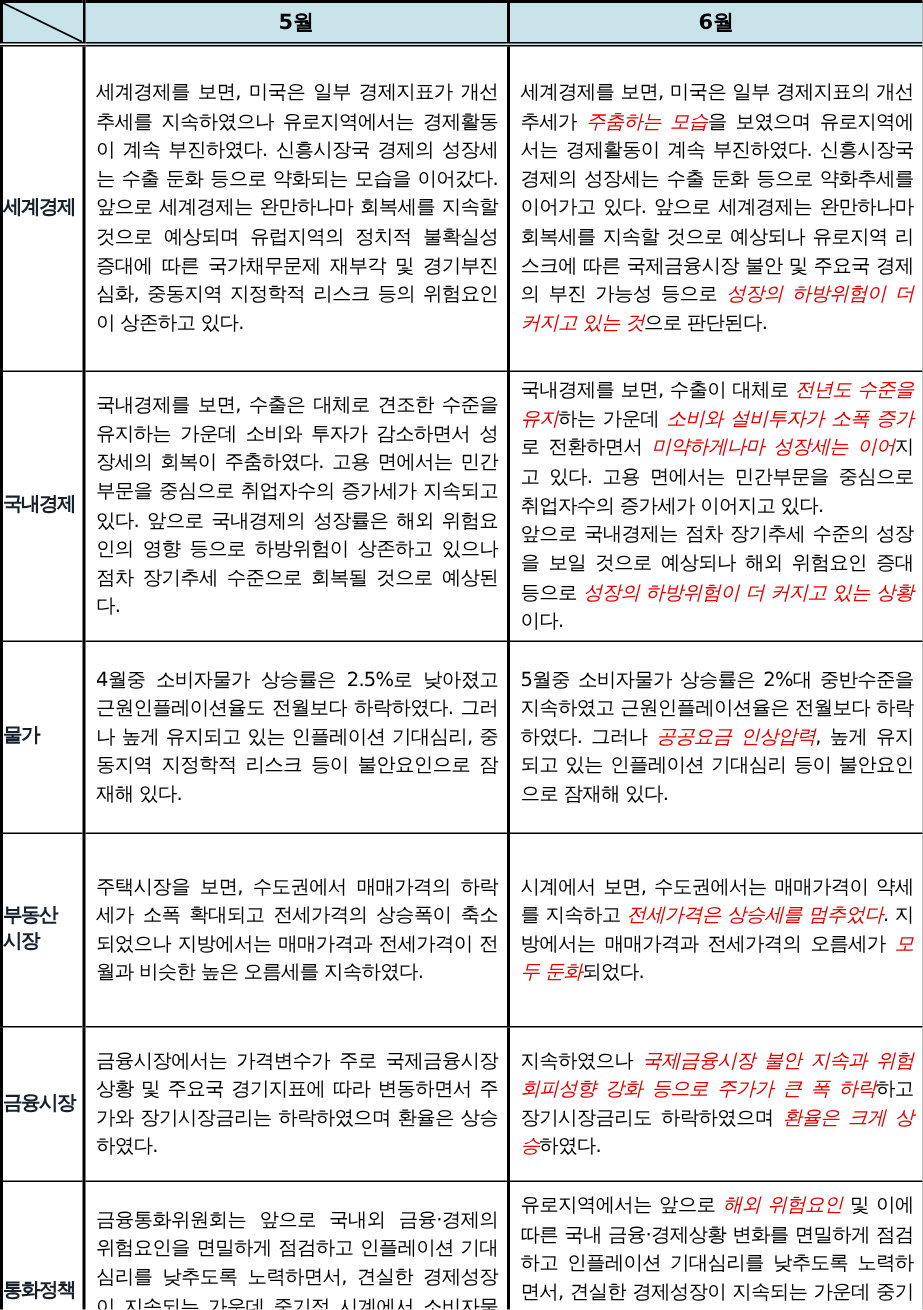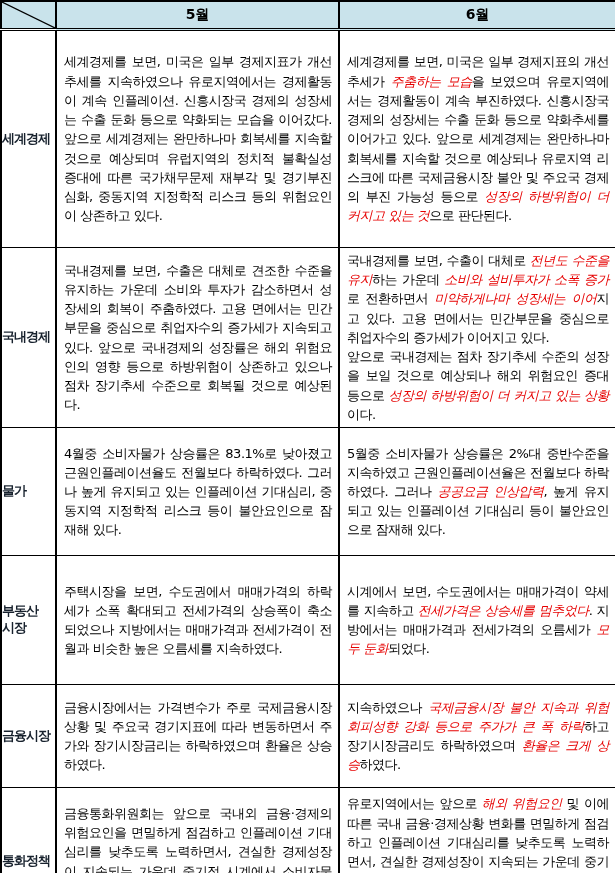--- a/index.html
+++ b/index.html
@@ -92,34 +92,34 @@
             <line x1="0" y1="0" x2="55" y2="26" stroke="#000000" stroke-width="1.2"></line>
           </svg>
         </th>
         <th>5월</th>
         <th>6월</th>
       </tr>
     </thead>
     <tbody>
   <tr>
     <th class="row-label">세계경제</th>
-    <td class="cell cell-may"><span>세계경제를 보면, 미국은 일부 경제지표가 개선추세를 지속하였으나 유로지역에서는 경제활동이 계속 인플레이션. 신흥시장국 경제의 성장세는 수출 둔화 등으로 약화되는 모습을 이어갔다. 앞으로 세계경제는 완만하나마 회복세를 지속할 것으로 예상되며 유럽지역의 정치적 불확실성 증대에 따른 국가채무문제 재부각 및 경기부진 심화, 중동지역 지정학적 리스크 등의 위험요인이 상존하고 있다.</span></td>
+    <td class="cell cell-may"><span>세계경제를 보면, 미국은 일부 경제지표가 개선추세를 지속하였으나 유로지역에서는 경제활동이 계속 부진하였다. 신흥시장국 경제의 성장세는 수출 둔화 등으로 약화되는 모습을 이어갔다. 앞으로 세계경제는 완만하나마 회복세를 지속할 것으로 예상되며 유럽지역의 정치적 불확실성 증대에 따른 국가채무문제 재부각 및 경기부진 심화, 중동지역 지정학적 리스크 등의 위험요인이 상존하고 있다.</span></td>
     <td class="cell cell-jun"><span>세계경제를 보면, 미국은 일부 경제지표의 개선추세가 </span><span class="red">주춤하는 모습</span><span>을 보였으며 유로지역에서는 경제활동이 계속 부진하였다. 신흥시장국 경제의 성장세는 수출 둔화 등으로 약화추세를 이어가고 있다. 앞으로 세계경제는 완만하나마 회복세를 지속할 것으로 예상되나 유로지역 리스크에 따른 국제금융시장 불안 및 주요국 경제의 부진 가능성 등으로 </span><span class="red">성장의 하방위험이 더 커지고 있는 것</span><span>으로 판단된다.</span></td>
   </tr>
 
   <tr>
     <th class="row-label">국내경제</th>
     <td class="cell cell-may"><span>국내경제를 보면, 수출은 대체로 견조한 수준을 유지하는 가운데 소비와 투자가 감소하면서 성장세의 회복이 주춤하였다. 고용 면에서는 민간부문을 중심으로 취업자수의 증가세가 지속되고 있다. 앞으로 국내경제의 성장률은 해외 위험요인의 영향 등으로 하방위험이 상존하고 있으나 점차 장기추세 수준으로 회복될 것으로 예상된다.</span></td>
     <td class="cell cell-jun"><span>국내경제를 보면, 수출이 대체로 </span><span class="red">전년도 수준을 유지</span><span>하는 가운데 </span><span class="red">소비와 설비투자가 소폭 증가</span><span>로 전환하면서 </span><span class="red">미약하게나마 성장세는 이어</span><span>지고 있다. 고용 면에서는 민간부문을 중심으로 취업자수의 증가세가 이어지고 있다.
 앞으로 국내경제는 점차 장기추세 수준의 성장을 보일 것으로 예상되나 해외 위험요인 증대 등으로 </span><span class="red">성장의 하방위험이 더 커지고 있는 상황</span><span>이다.</span></td>
   </tr>
 
   <tr>
     <th class="row-label">물가</th>
-    <td class="cell cell-may"><span>4월중 소비자물가 상승률은 83.1%로 낮아졌고 근원인플레이션율도 전월보다 하락하였다. 그러나 높게 유지되고 있는 인플레이션 기대심리, 중동지역 지정학적 리스크 등이 불안요인으로 잠재해 있다.</span></td>
+    <td class="cell cell-may"><span>4월중 소비자물가 상승률은 2.5%로 낮아졌고 근원인플레이션율도 전월보다 하락하였다. 그러나 높게 유지되고 있는 인플레이션 기대심리, 중동지역 지정학적 리스크 등이 불안요인으로 잠재해 있다.</span></td>
     <td class="cell cell-jun"><span>5월중 소비자물가 상승률은 2%대 중반수준을 지속하였고 근원인플레이션율은 전월보다 하락하였다. 그러나 </span><span class="red">공공요금 인상압력</span><span>, 높게 유지되고 있는 인플레이션 기대심리 등이 불안요인으로 잠재해 있다.</span></td>
   </tr>
 
   <tr>
     <th class="row-label">부동산
 시장</th>
     <td class="cell cell-may"><span>주택시장을 보면, 수도권에서 매매가격의 하락세가 소폭 확대되고 전세가격의 상승폭이 축소되었으나 지방에서는 매매가격과 전세가격이 전월과 비슷한 높은 오름세를 지속하였다.</span></td>
     <td class="cell cell-jun"><span>시계에서 보면, 수도권에서는 매매가격이 약세를 지속하고 </span><span class="red">전세가격은 상승세를 멈추었다</span><span>. 지방에서는 매매가격과 전세가격의 오름세가 </span><span class="red">모두 둔화</span><span>되었다.</span></td>
   </tr>
 

